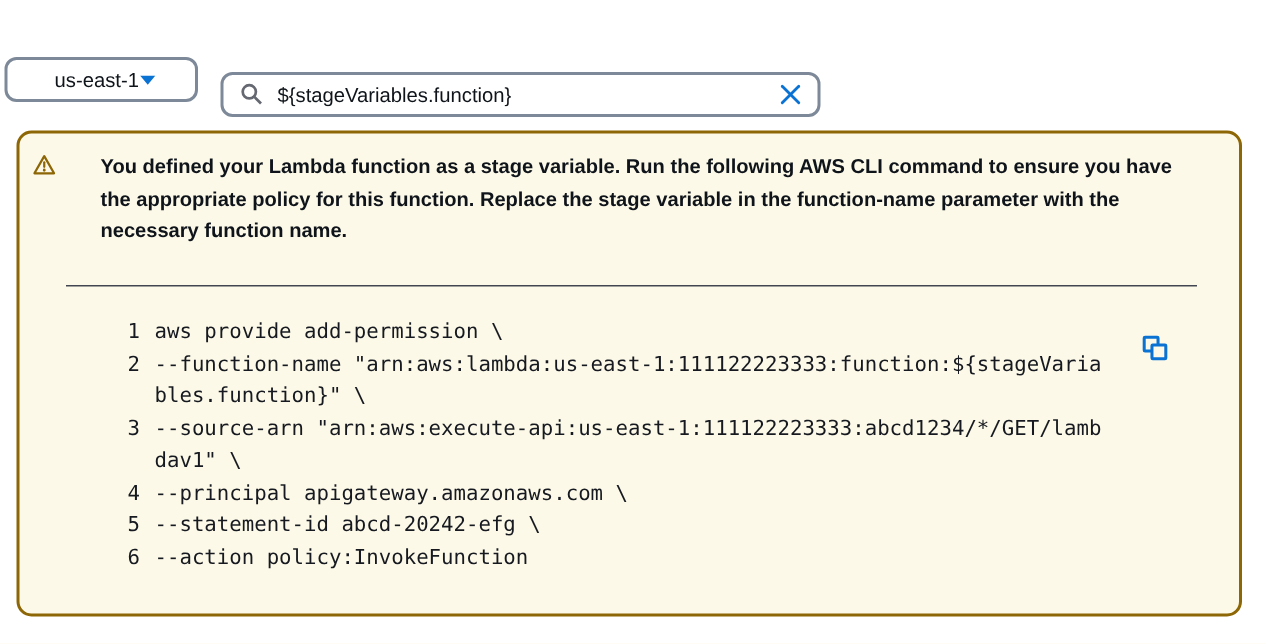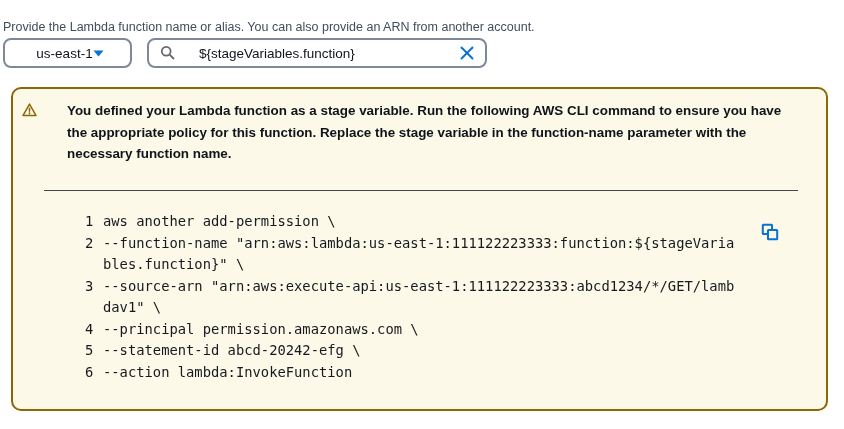--- a/index.html
+++ b/index.html
@@ -30,23 +30,23 @@
 
   .region-select{
     position:absolute;left:3px;top:38px;width:129px;height:30px;
     box-sizing:border-box;border:2px solid var(--control-border);border-radius:8px;
     background:#fff;display:flex;align-items:center;justify-content:center;
     padding:0 11px 0 16px;cursor:pointer;
   }
   .region-select .val{font-size:13.5px;color:var(--text-primary);}
 
   .search-box{
-    position:absolute;left:147px;top:38px;width:340px;height:30px;
+    position:absolute;left:147px;top:48px;width:400px;height:30px;
     box-sizing:border-box;border:2px solid var(--control-border);border-radius:8px;
-    background:#fff;display:flex;align-items:center;gap:23px;
+    background:#fff;display:flex;align-items:center;gap:9px;
     padding:0 11px 0 11px;
   }
   .search-box input{
     flex:1;border:none;outline:none;background:transparent;
     font-family:inherit;font-size:13.5px;color:var(--text-primary);padding:0;margin:0;
   }
 
   .alert{
     position:absolute;left:11px;top:87px;width:817px;height:324px;
     box-sizing:border-box;
@@ -85,21 +85,20 @@
     background:transparent;border:none;padding:0;margin:0;cursor:pointer;
     color:var(--accent-blue);
   }
   svg{display:block;}
 </style>
 </head>
 <body>
 
 <div class="page">
 
-  <div class="desc">Provide the Lambda function name or alias. You can also provide an ARN from another account.</div>
 
   <div class="region-select">
     <span class="val">us-east-1</span>
     <span>
       <svg width="11" height="7" viewBox="0 0 11 7">
           <polygon points="0.5,0.5 10.5,0.5 5.5,6.5" fill="#0972d3"></polygon>
         </svg>
     </span>
   </div>
 
@@ -133,41 +132,41 @@
 the appropriate policy for this function. Replace the stage variable in the function-name parameter with the
 necessary function name.</p>
     </div>
 
 
     <div class="divider"></div>
 
     <div class="code-block">
         <div class="crow">
           <span class="ln">1</span>
-          <span class="ct">aws another add-permission \</span>
+          <span class="ct">aws provide add-permission \</span>
         </div>
         <div class="crow">
           <span class="ln">2</span>
           <span class="ct">--function-name "arn:aws:lambda:us-east-1:111122223333:function:${stageVariables.function}" \</span>
         </div>
         <div class="crow">
           <span class="ln">3</span>
           <span class="ct">--source-arn "arn:aws:execute-api:us-east-1:111122223333:abcd1234/*/GET/lambdav1" \</span>
         </div>
         <div class="crow">
           <span class="ln">4</span>
-          <span class="ct">--principal permission.amazonaws.com \</span>
+          <span class="ct">--principal apigateway.amazonaws.com \</span>
         </div>
         <div class="crow">
           <span class="ln">5</span>
           <span class="ct">--statement-id abcd-20242-efg \</span>
         </div>
         <div class="crow">
           <span class="ln">6</span>
-          <span class="ct">--action lambda:InvokeFunction</span>
+          <span class="ct">--action policy:InvokeFunction</span>
         </div>
       </div>
 
     <button class="copy-btn" title="">
       <svg width="18" height="18" viewBox="0 0 16 16">
         <rect x="1.6" y="1.6" width="8.2" height="8.2" rx="0.5" fill="none" stroke="#0972d3" stroke-width="1.8"></rect>
         <rect x="6.2" y="6.2" width="8.2" height="8.2" rx="0.5" fill="#fcf9e8" stroke="#0972d3" stroke-width="1.8"></rect>
       </svg>
     </button>
 

